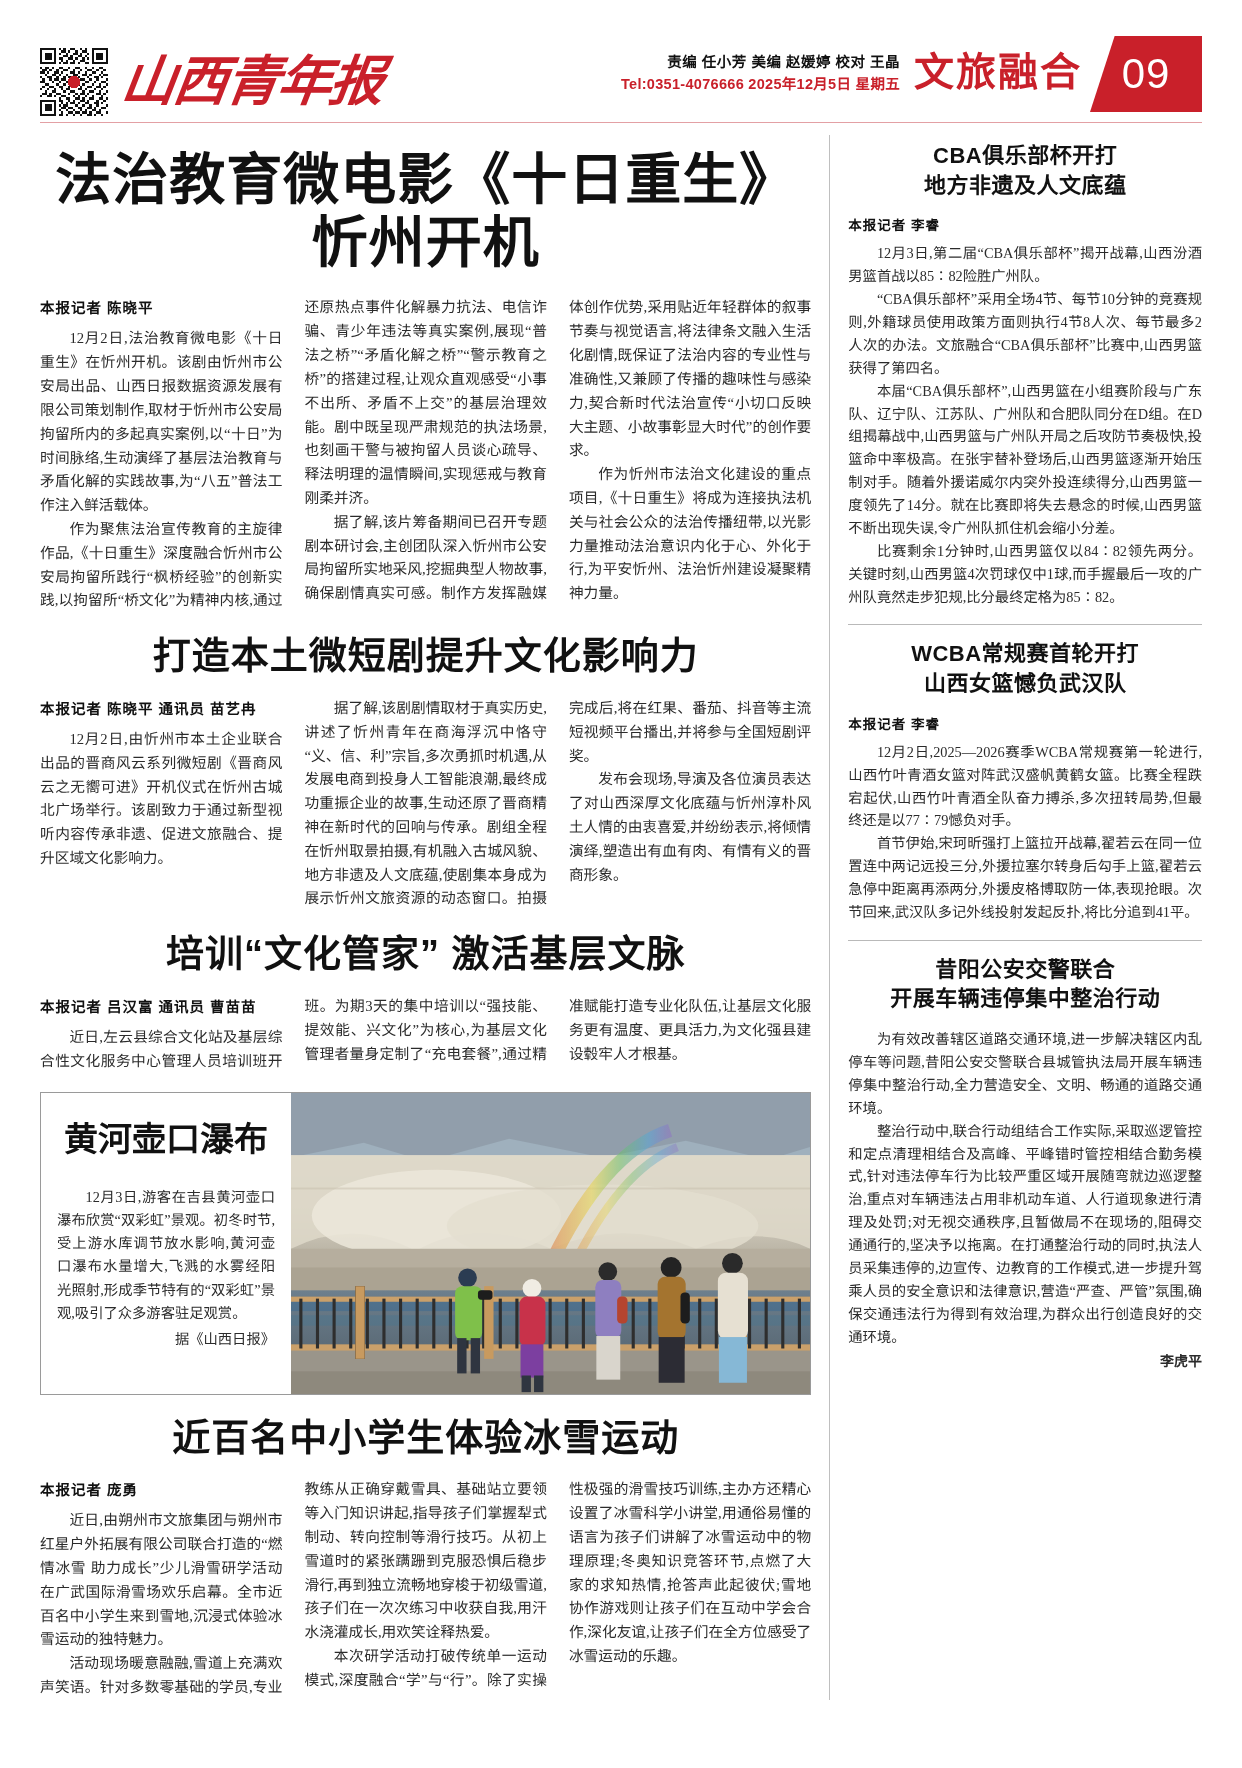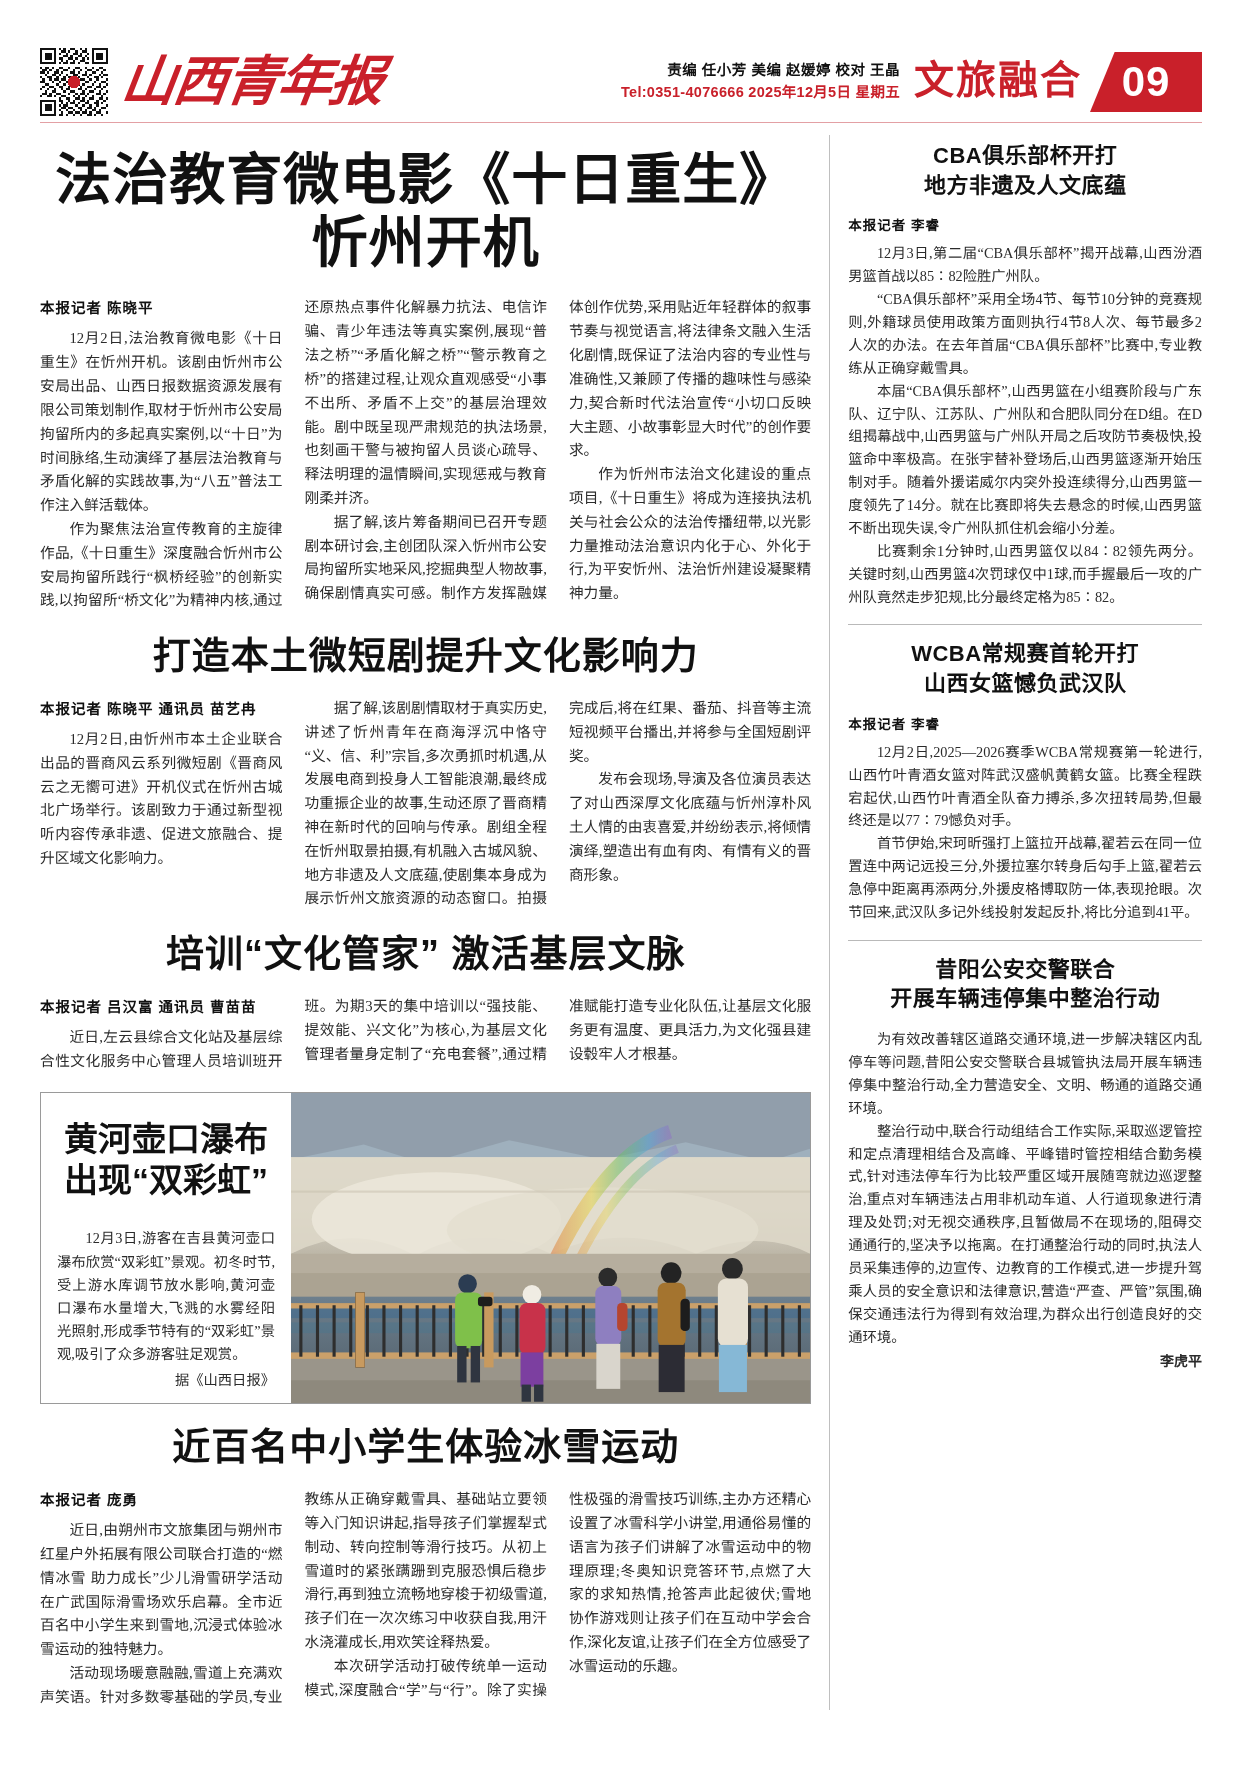--- a/index.html
+++ b/index.html
@@ -29,26 +29,26 @@
   .mast-info{text-align:right;padding-right:14px;font-family:"Liberation Sans",sans-serif;line-height:1.5;}
   .mast-info .line1{font-size:14.5px;color:#111;letter-spacing:.5px;font-weight:600;}
   .mast-info .line2{font-size:14.5px;color:#c9202a;letter-spacing:.3px;font-weight:600;}
   .section-name{
     font-family:"Liberation Serif",serif;
     font-size:40px;font-weight:700;color:#c9202a;
     letter-spacing:2px;line-height:1;padding-bottom:2px;
   }
   .pagenum-wrap{position:relative;margin-left:8px;}
   .pagenum{
-    width:112px;height:60px;
+    width:112px;height:76px;
     background:#c9202a;
     color:#fff;
     display:flex;align-items:center;justify-content:center;
     font-family:"Liberation Sans",sans-serif;
-    font-size:42px;font-weight:700;
+    font-size:42px;font-weight:400;
     clip-path:polygon(22% 0,100% 0,100% 100%,0 100%);
     letter-spacing:1px;
   }
   .mast-rule{border-top:1px solid #e3a0a4;margin:6px 0 0 0;}
 
   
   .body-grid{display:flex;gap:0;margin-top:12px;}
   .main-col{width:790px;padding-right:18px;box-sizing:border-box;}
   .vrule{width:1px;background:#bfbfbf;margin:0 0px;align-self:stretch;}
   .side-col{width:372px;padding-left:18px;box-sizing:border-box;}
@@ -399,21 +399,20 @@
         <div class="cols3">
           <div class="byline">本报记者 吕汉富 通讯员 曹苗苗</div>
           <p>近日,左云县综合文化站及基层综合性文化服务中心管理人员培训班开班。为期3天的集中培训以“强技能、提效能、兴文化”为核心,为基层文化管理者量身定制了“充电套餐”,通过精准赋能打造专业化队伍,让基层文化服务更有温度、更具活力,为文化强县建设毂牢人才根基。</p>
         </div>
       </div>
 
       <div class="photo-feature">
         <div class="pf-text">
           <div class="pf-title">
             <div>黄河壶口瀑布</div>
-            <div>出现“双彩虹”</div>
           </div>
           <div class="pf-cap">12月3日,游客在吉县黄河壶口瀑布欣赏“双彩虹”景观。初冬时节,受上游水库调节放水影响,黄河壶口瀑布水量增大,飞溅的水雾经阳光照射,形成季节特有的“双彩虹”景观,吸引了众多游客驻足观赏。</div>
           <div class="pf-src">据《山西日报》</div>
         </div>
         <div class="pf-img">
           <svg viewBox="0 0 500 290" preserveAspectRatio="none">
             <defs>
               <linearGradient id="sky" x1="0" y1="0" x2="0" y2="1">
                 <stop offset="0%" stop-color="#8fa6bb"></stop>
                   <stop offset="60%" stop-color="#b9c6d2"></stop>
@@ -552,21 +551,21 @@
 
     <div class="side-col side">
 
       <div>
         <h3>
           <span>CBA俱乐部杯开打</span><br>
           <span>地方非遗及人文底蕴</span>
         </h3>
         <div class="byline">本报记者 李睿</div>
         <p>12月3日,第二届“CBA俱乐部杯”揭开战幕,山西汾酒男篮首战以85∶82险胜广州队。</p>
-        <p>“CBA俱乐部杯”采用全场4节、每节10分钟的竞赛规则,外籍球员使用政策方面则执行4节8人次、每节最多2人次的办法。在去年首届“CBA俱乐部杯”比赛中,专业教练从正确穿戴雪具。</p>
+        <p>“CBA俱乐部杯”采用全场4节、每节10分钟的竞赛规则,外籍球员使用政策方面则执行4节8人次、每节最多2人次的办法。文旅融合“CBA俱乐部杯”比赛中,山西男篮获得了第四名。</p>
         <p>本届“CBA俱乐部杯”,山西男篮在小组赛阶段与广东队、辽宁队、江苏队、广州队和合肥队同分在D组。在D组揭幕战中,山西男篮与广州队开局之后攻防节奏极快,投篮命中率极高。在张宇替补登场后,山西男篮逐渐开始压制对手。随着外援诺威尔内突外投连续得分,山西男篮一度领先了14分。就在比赛即将失去悬念的时候,山西男篮不断出现失误,令广州队抓住机会缩小分差。</p>
         <p>比赛剩余1分钟时,山西男篮仅以84∶82领先两分。关键时刻,山西男篮4次罚球仅中1球,而手握最后一攻的广州队竟然走步犯规,比分最终定格为85∶82。</p>
       </div>
 
       <hr class="thin">
 
       <div>
         <h3>
           <span>WCBA常规赛首轮开打</span><br>
           <span>山西女篮憾负武汉队</span>

